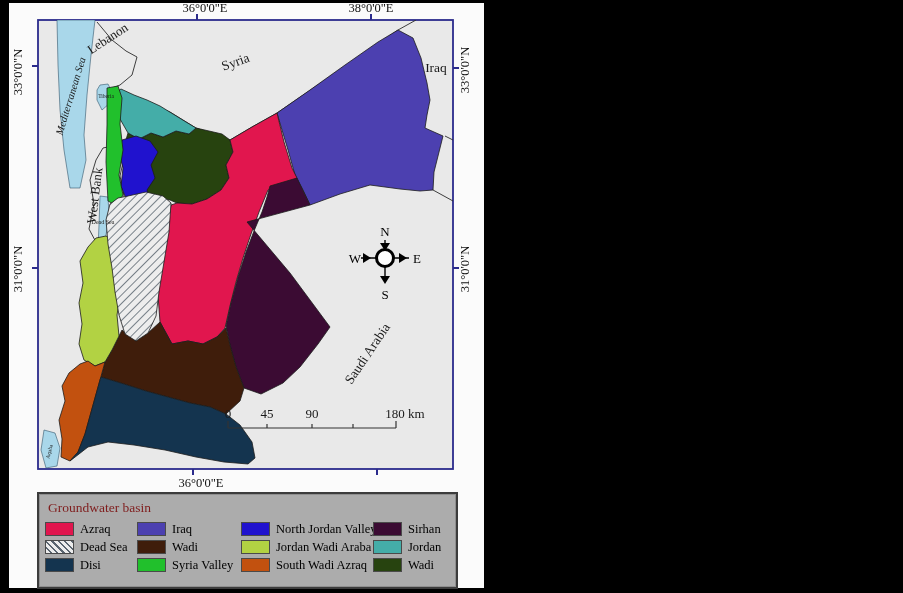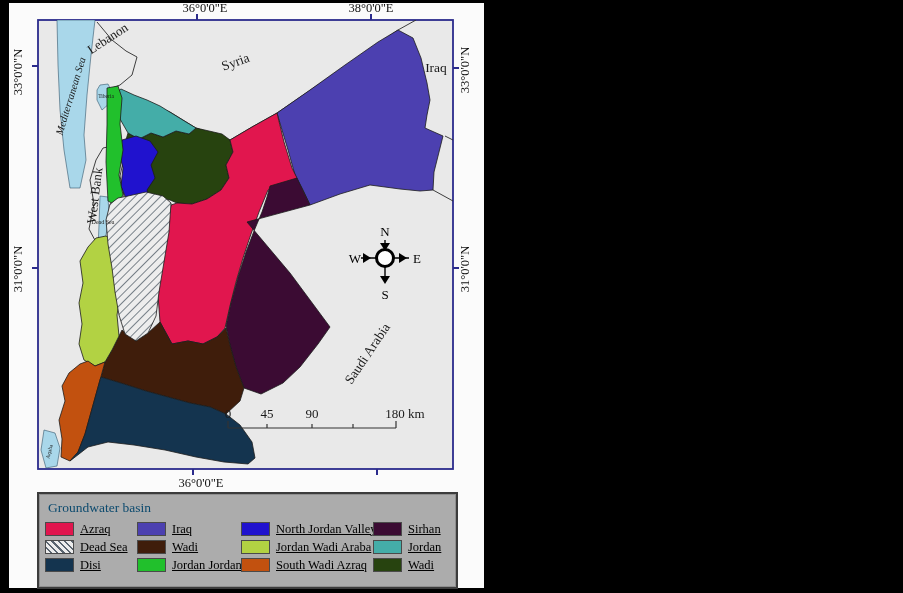--- a/index.html
+++ b/index.html
@@ -8,33 +8,33 @@
     font-family:"Liberation Serif","DejaVu Serif",serif;
   }
   #canvas{position:absolute;left:9px;top:3px;width:475px;height:585px;background:#fbfbfb;}
   #mapsvg{position:absolute;left:0;top:0;}
   .maplabel{fill:#1a1a1a;}
   
   .legend{
     position:absolute;left:37px;top:492px;width:417px;height:93px;
     background:#acacac;border:2px solid #3c3c3c;box-shadow:inset 0 0 0 1px #8f8f8f;
   }
-  .legend-title{font-size:13.5px;color:#0c4a6e;padding:6px 0 2px 9px;}
+  .legend-title{font-size:13.5px;color:#7f1d1d;padding:6px 0 2px 9px;}
   .legend-grid{
     display:grid;grid-template-columns:92px 104px 132px 80px;
     grid-auto-rows:18px;margin:2px 0 0 6px;
   }
   .legend-item{display:flex;align-items:center;overflow:visible;}
   .swatch{
     width:29px;height:14px;flex:0 0 29px;border:1px solid #4a4a4a;box-sizing:border-box;
   }
   .swatch.hatch{
     background:repeating-linear-gradient(45deg,#ececec 0 3px,#5a6570 3px 4.5px);
   }
-  .legend-label{font-size:12.5px;color:#000;margin-left:6px;white-space:nowrap;text-decoration:underline;}
+  .legend-label{font-size:12.5px;color:#000;margin-left:6px;white-space:nowrap;}
 </style>
 </head>
 <body>
 
 <div id="canvas"></div>
 
 <svg id="mapsvg" width="903" height="593" viewBox="0 0 903 593">
   <defs>
     <pattern id="hatchPat" patternUnits="userSpaceOnUse" width="6" height="6" patternTransform="rotate(45)">
       <rect width="6" height="6" fill="#ededed"></rect>
@@ -180,21 +180,21 @@
     <div class="legend-item">
       <span class="swatch" style="background-color: rgb(68, 173, 168);"></span>
       <span class="legend-label">Jordan</span>
     </div>
     <div class="legend-item">
       <span class="swatch" style="background-color: rgb(20, 52, 79);"></span>
       <span class="legend-label">Disi</span>
     </div>
     <div class="legend-item">
       <span class="swatch" style="background-color: rgb(33, 192, 44);"></span>
-      <span class="legend-label">Jordan Jordan</span>
+      <span class="legend-label">Syria Valley</span>
     </div>
     <div class="legend-item">
       <span class="swatch" style="background-color: rgb(194, 81, 15);"></span>
       <span class="legend-label">South Wadi Azraq</span>
     </div>
     <div class="legend-item">
       <span class="swatch" style="background-color: rgb(39, 67, 15);"></span>
       <span class="legend-label">Wadi</span>
     </div>
   </div>

